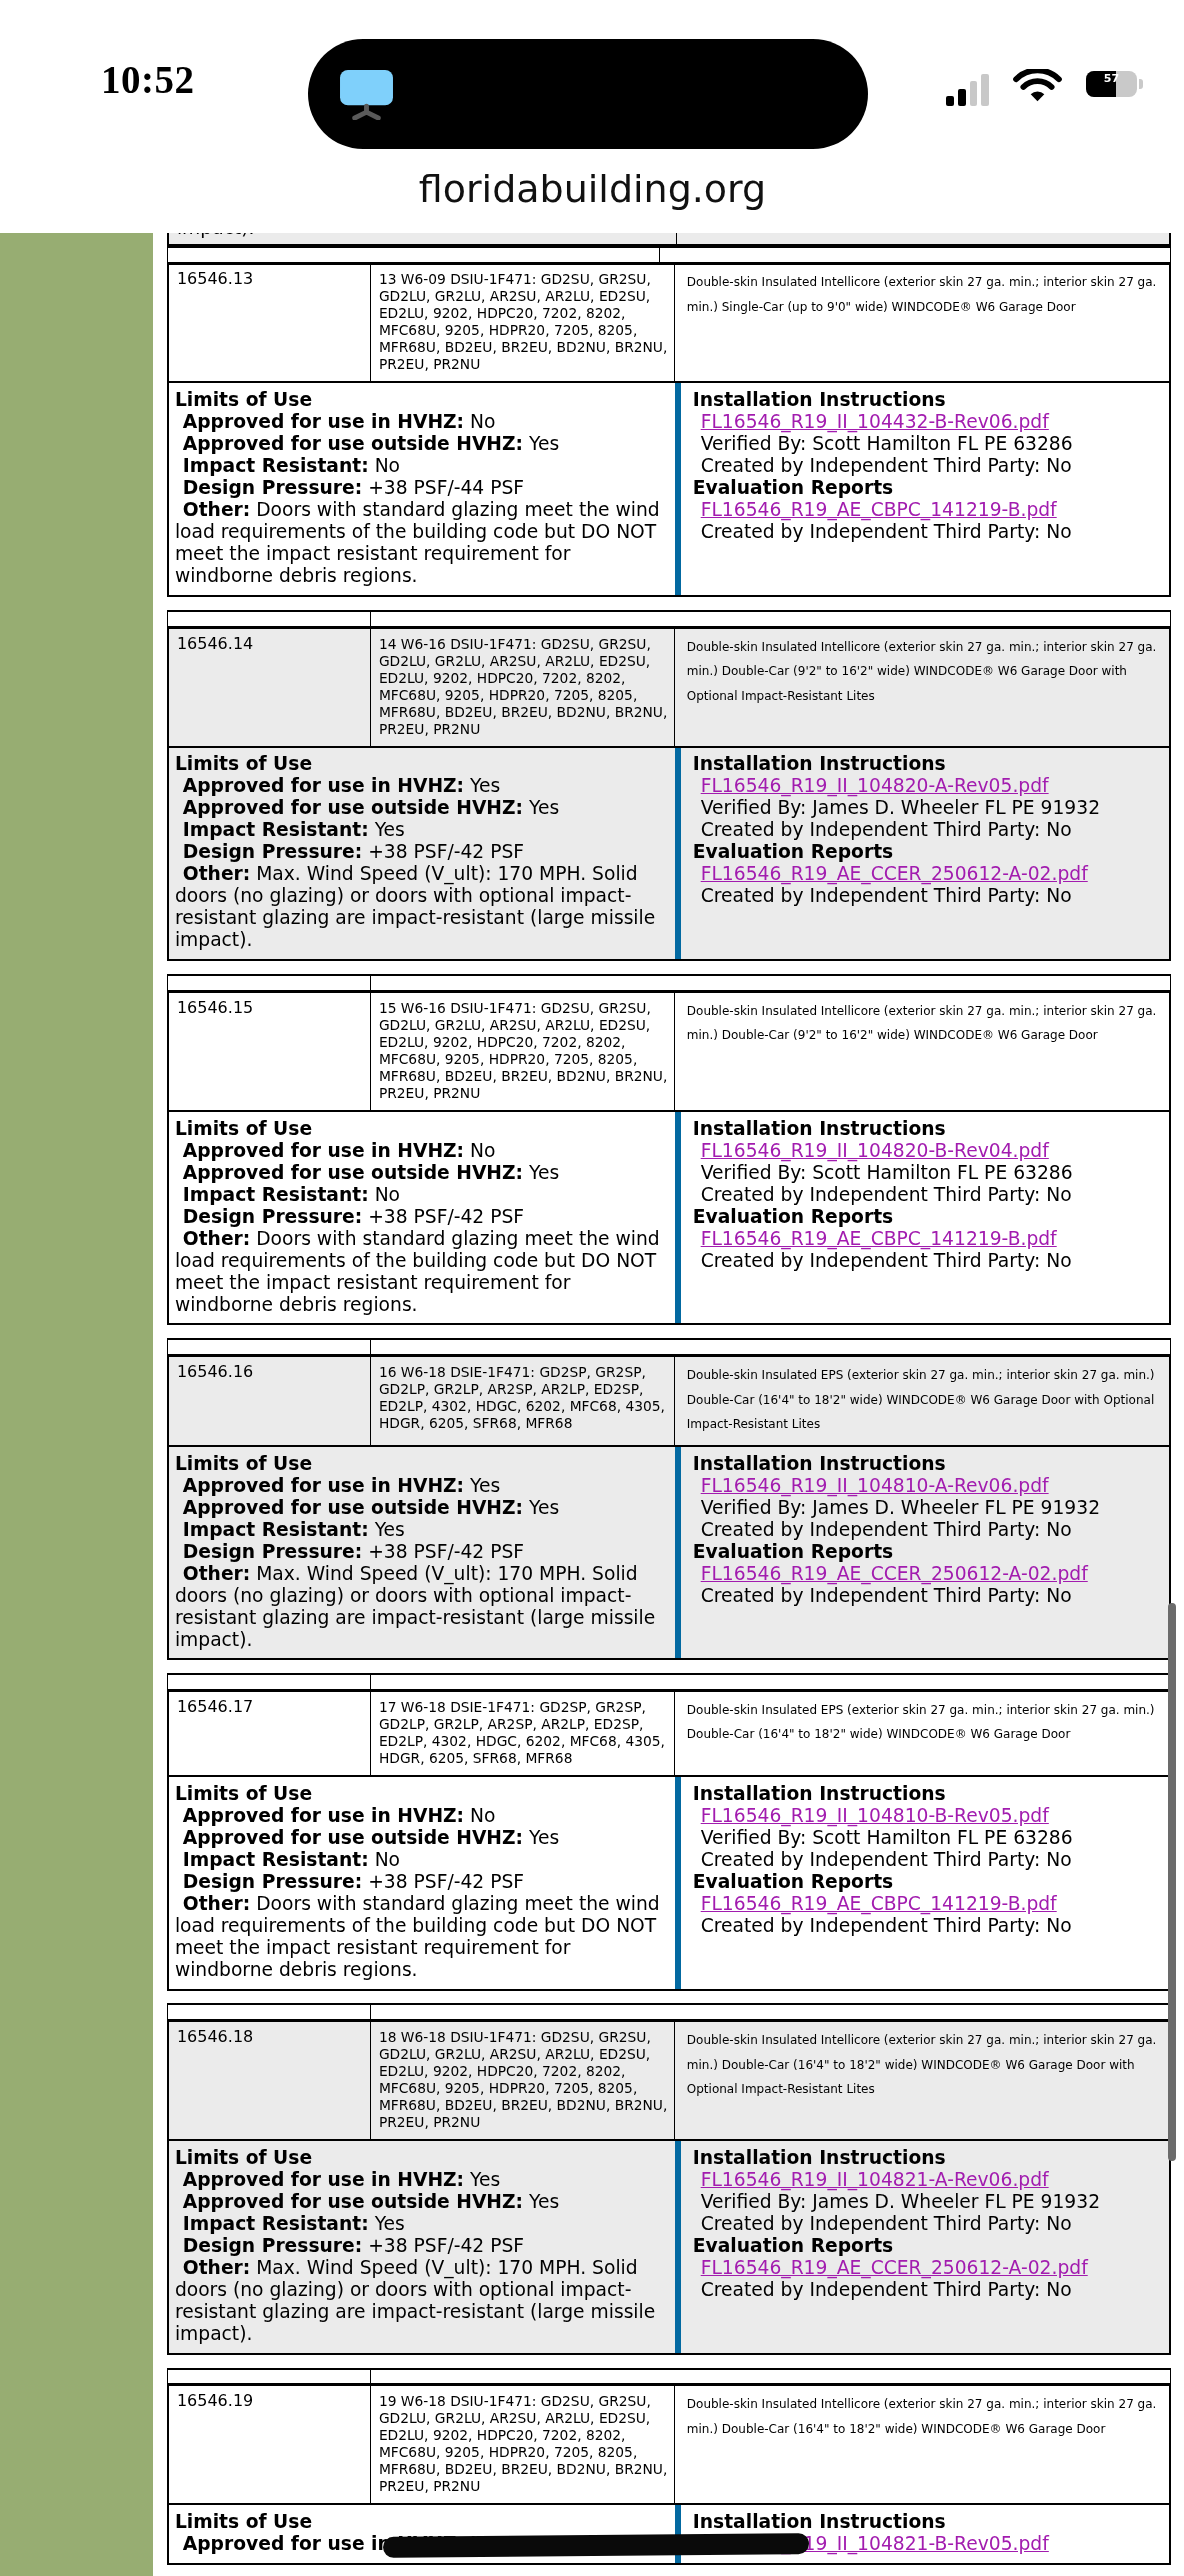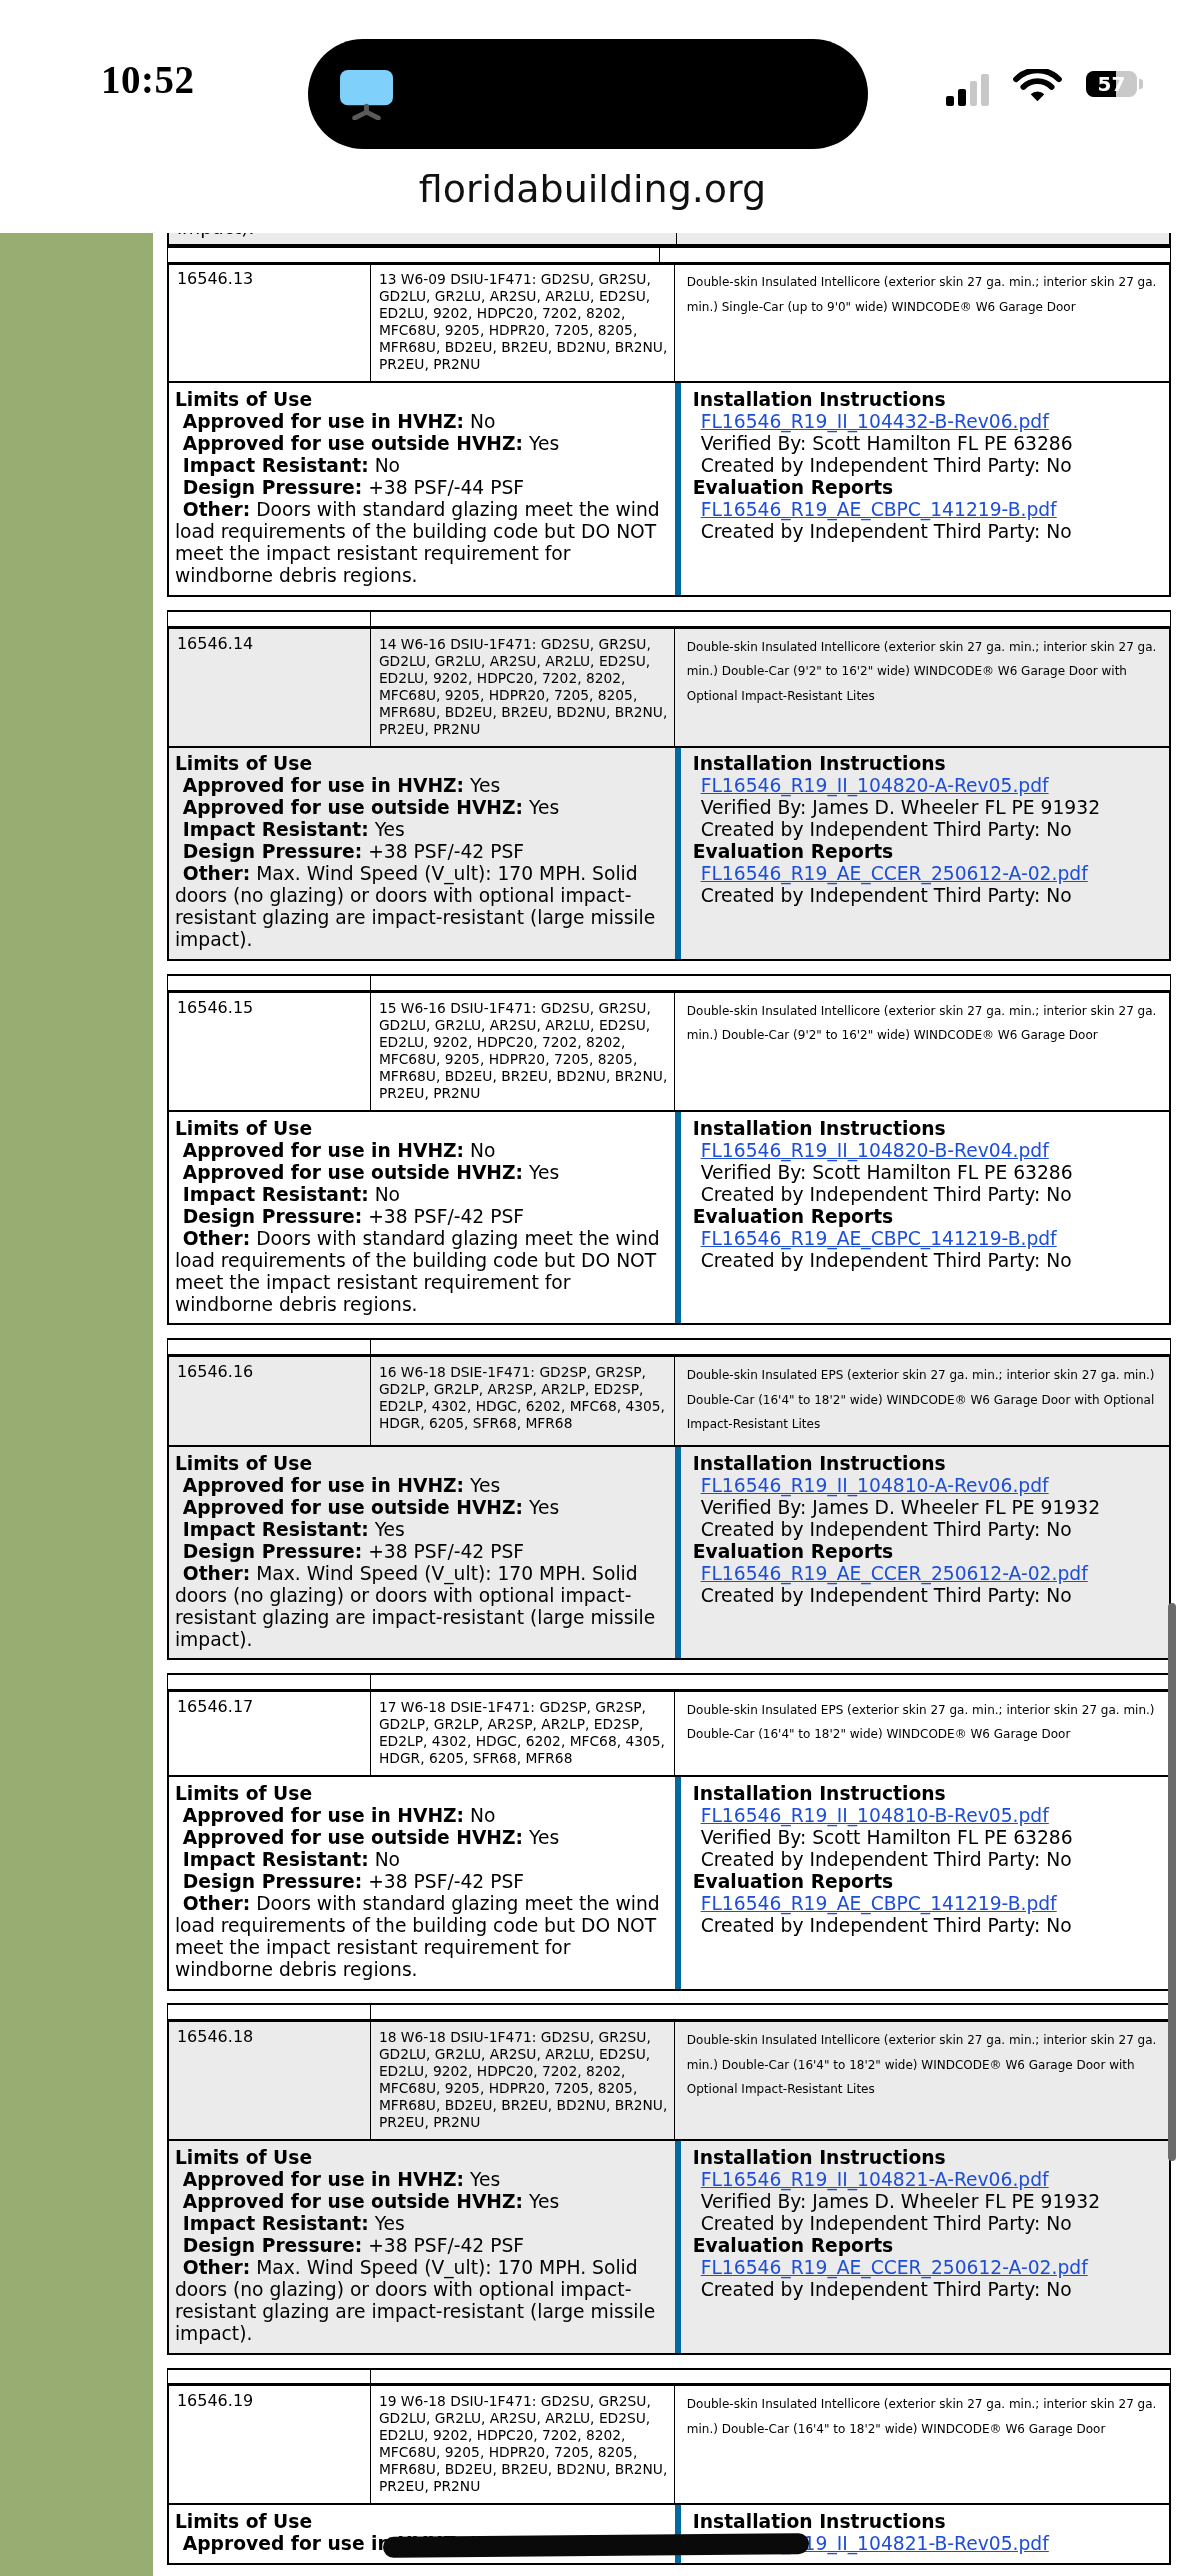--- a/index.html
+++ b/index.html
@@ -8,21 +8,21 @@
   
   .statusbar{position:absolute;left:0;top:0;width:1185px;height:157px;background:#fff;}
   .time{position:absolute;left:101px;top:57px;font-size:39px;font-weight:700;letter-spacing:0.5px;font-family:Liberation Serif, serif;}
   .island{position:absolute;left:308px;top:39px;width:560px;height:110px;background:#000;border-radius:56px;}
   .screenicon{position:absolute;left:31px;top:29.5px;width:55px;height:51px;}
   .sigbars{position:absolute;left:946px;top:73px;width:51px;height:35px;}
   .sigbars i{position:absolute;bottom:2px;width:7.9px;border-radius:2px;display:block;}
   .wifi{position:absolute;left:1012px;top:69px;}
   .battery{position:absolute;left:1086px;top:71px;width:51px;height:25.5px;border-radius:7.9px;overflow:hidden;background:#c9c9c9;}
   .battery .fill{position:absolute;left:0;top:0;bottom:0;width:30px;background:#000;}
-  .battery .pct{position:absolute;left:0;top:1px;width:100%;text-align:center;color:#fff;font-size:20px;font-weight:700;}
+  .battery .pct{position:absolute;left:0;top:1px;width:100%;text-align:center;color:#fff;font-size:11px;font-weight:700;}
   .batnub{position:absolute;left:1139px;top:79px;width:3.9px;height:9.8px;background:#c9c9c9;border-radius:0 2.9px 2.9px 0;}
   .urlbar{position:absolute;left:0;top:167px;width:1185px;height:59px;text-align:center;}
   .urltext{font-size:38px;color:#111;}
   
   .leftband{position:absolute;left:0;top:233px;width:153px;height:2343px;background:#97AD72;}
   .tablearea{position:absolute;left:167px;top:233px;width:1004px;}
   .sliver{position:relative;height:10.8px;background:#ebebeb;border-left:2px solid #000;border-right:2px solid #000;
           border-bottom:2.9px solid #000;overflow:hidden;}
   .sliver .vd{position:absolute;left:507px;top:0;bottom:0;width:1px;background:#000;}
   .sliver .clip{position:absolute;left:7.9px;top:-15.7px;font-size:18.7px;}
@@ -34,21 +34,21 @@
   .block.gray{background:#ebebeb;}
   .prodrow{display:grid;grid-template-columns:201px 305px 1fr;border-bottom:2px solid #000;}
   .flcell{font-size:16px;line-height:16.7px;padding:6.9px 3.9px 5.9px 7.9px;}
   .modelcell{font-size:13.8px;line-height:17px;padding:6.9px 5.9px 7.9px 7.9px;border-left:1px solid #000;border-right:1px solid #000;}
   .desccell{font-size:12px;line-height:24.6px;padding:5.9px 7.9px 7.9px 11.8px;}
   .limrow{display:grid;grid-template-columns:506px 1fr;position:relative;}
   .limcell{font-size:18.7px;line-height:22px;padding:5.9px 9.8px 7.9px 5.9px;}
   .instcell{font-size:18.7px;line-height:22px;padding:5.9px 7.9px 7.9px 11.8px;border-left:6px solid #0369a1;}
   .limcell b,.instcell b{font-weight:700;}
   .ind{padding-left:7.9px;}
-  .lnk{color:#1d4ed8;text-decoration:underline;cursor:pointer;}
+  .lnk{color:#a21caf;text-decoration:underline;cursor:pointer;}
   .scrollthumb{position:absolute;left:1168px;top:1603px;width:7.9px;height:558px;background:#6b6b6b;border-radius:3.9px;}
   .redact{position:absolute;left:214px;top:29.5px;width:426px;height:20.6px;background:#0a0a0a;border-radius:10.8px;
           transform:rotate(-0.5deg);z-index:5;}
 </style>
 </head>
 <body>
 
 <div class="statusbar">
   <div class="time">10:52</div>
   <div class="island">

